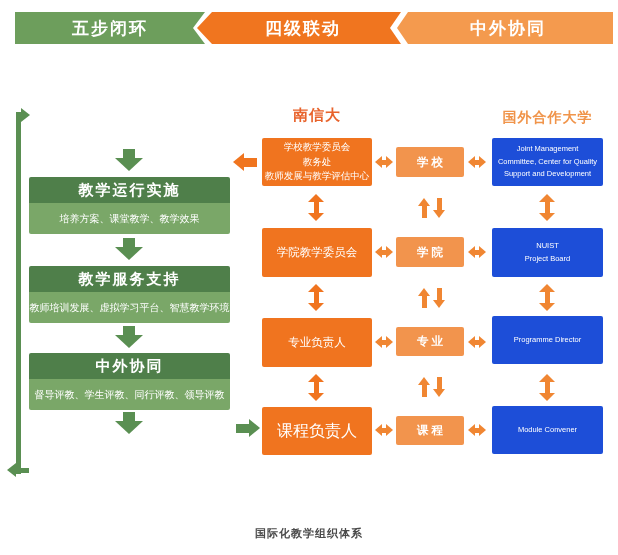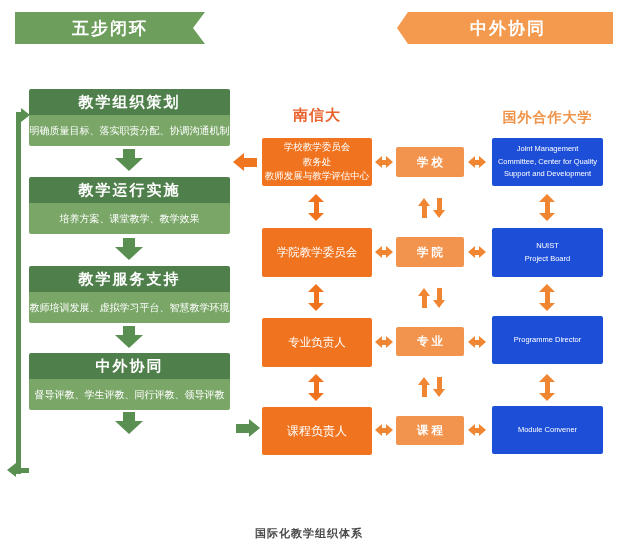--- a/index.html
+++ b/index.html
@@ -90,31 +90,28 @@
 
   .caption { position:absolute; left:0; right:0; top:526px; text-align:center;
              font-size:11px; font-weight:bold; color:#4a4a4a; letter-spacing:1px; }
 </style>
 </head>
 <body>
 
 <div id="canvas">
 
   <div class="banner banner-1">五步闭环</div>
+  <div class="banner banner-2">四级联动</div>
   <div class="banner banner-3">中外协同</div>
 
   <div class="loop-vline"></div>
   <div class="loop-head-right"></div>
   <div class="loop-bottom-stem"></div>
   <div class="loop-head-left"></div>
 
-  <div class="step" style="top:89px">
-    <div class="step-title">教学组织策划</div>
-    <div class="step-sub">明确质量目标、落实职责分配、协调沟通机制</div>
-  </div>
   <div class="blk-down" style="top:149px">
     <div class="stem"></div>
       <div class="head"></div>
   </div>
 
   <div class="step" style="top:177px">
     <div class="step-title">教学运行实施</div>
     <div class="step-sub">培养方案、课堂教学、教学效果</div>
   </div>
   <div class="blk-down" style="top:238px">
@@ -256,21 +253,21 @@
         <div class="stem"></div>
         <div class="head"></div>
       </div>
   </div>
   <div class="vdbl" style="left:539px;top:374px;color:#f08632">
       <div class="up"></div>
       <div class="stem"></div>
       <div class="down"></div>
     </div>
 
-  <div class="nuist-box" style="top:407px;height:48px;font-size:12px">课程负责人</div>
+  <div class="nuist-box" style="top:407px;height:48px;font-size:16px">课程负责人</div>
   <div class="hdbl" style="left:375px;top:424px">
       <div class="left"></div>
       <div class="stem"></div>
       <div class="right"></div>
     </div>
   <div class="tier-box" style="top:416px;height:29px">课 程</div>
   <div class="hdbl" style="left:468px;top:424px">
       <div class="left"></div>
       <div class="stem"></div>
       <div class="right"></div>

